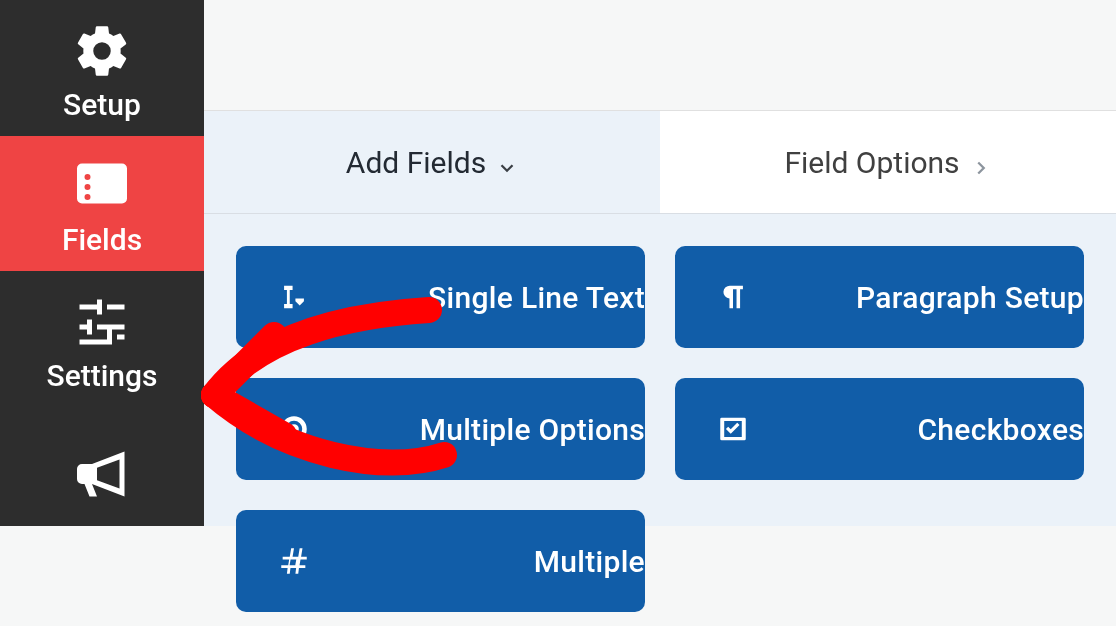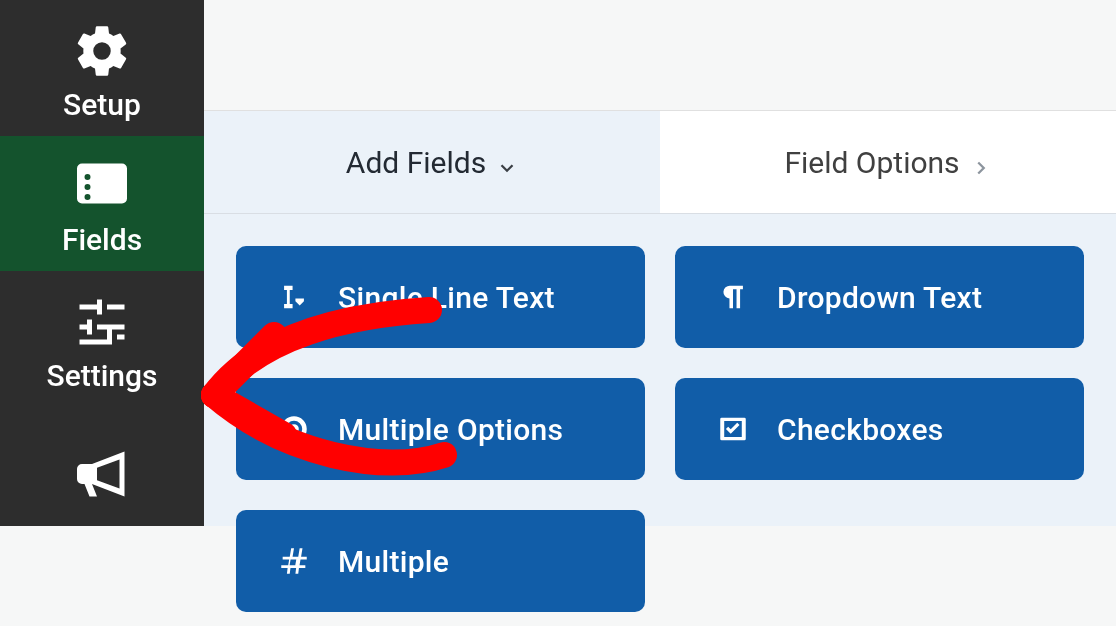--- a/index.html
+++ b/index.html
@@ -37,21 +37,21 @@
     cursor: pointer;
     user-select: none;
   }
   .side-item.short {
     height: 137px; 
     justify-content: flex-start;
     padding-top: 32px;
     box-sizing: border-box;
   }
   .side-item.active {
-    background: #14532d;
+    background: #ef4444;
     color: #ffffff;
   }
   .side-icon {
     width: 70px;
     height: 70px;
     display: flex;
     align-items: center;
     justify-content: center;
   }
   .side-icon svg {
@@ -134,20 +134,21 @@
     height: 102px;
     background: #115da8;
     border-radius: 10px;
     display: flex;
     align-items: center;
     padding-left: 40px;
     gap: 26px;
     color: #ffffff;
     cursor: pointer;
     user-select: none;
+    justify-content: space-between;
   }
   .field-icon {
     width: 36px;
     height: 36px;
     display: flex;
     align-items: center;
     justify-content: center;
   }
   .field-icon svg {
     width: 34px;
@@ -244,21 +245,21 @@
         </span>
         <span class="field-label">Single Line Text</span>
       </div>
 
       <div class="field-btn">
         <span class="field-icon">
           <svg viewBox="0 0 24 24">
               <path d="M10 4h9v2.5h-2V20h-2.5V6.5H12V20H9.5V13A4.5 4.5 0 0 1 10 4Z"></path>
             </svg>
         </span>
-        <span class="field-label">Dropdown Text</span>
+        <span class="field-label">Paragraph Setup</span>
       </div>
 
 
       <div class="field-btn">
         <span class="field-icon">
           <svg viewBox="0 0 24 24">
               <path d="M12 3a9 9 0 1 0 9 9 9 9 0 0 0-9-9Zm0 3.2A5.8 5.8 0 1 1 6.2 12 5.8 5.8 0 0 1 12 6.2Zm0 2.4A3.4 3.4 0 1 0 15.4 12 3.4 3.4 0 0 0 12 8.6Z"></path>
             </svg>
         </span>
         <span class="field-label">Multiple Options</span>

